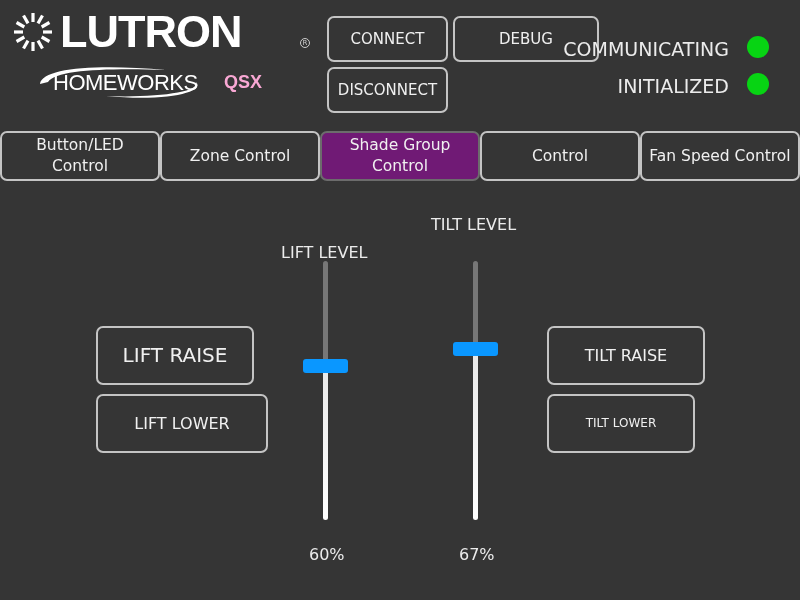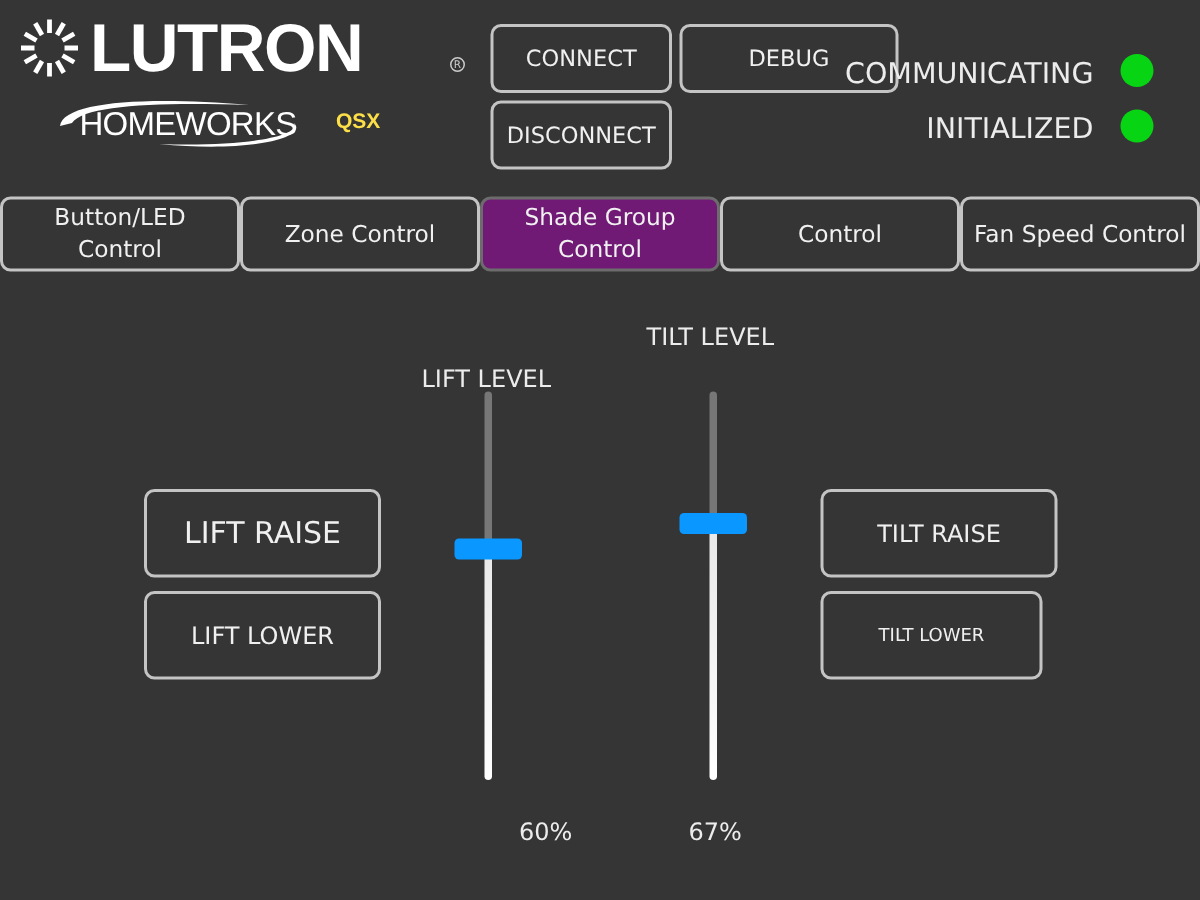--- a/index.html
+++ b/index.html
@@ -16,21 +16,21 @@
   .track-top { position:absolute; width:5px; background:#777; border-radius:3px; }
   .track-bot { position:absolute; width:5px; background:linear-gradient(#e8e8e8,#ffffff); border-radius:3px; }
   .handle { position:absolute; width:45px; height:14px; background:#0a97ff; border-radius:3px; }
   .logo-lutron { position:absolute; left:60px; top:6px; font-family:"Liberation Sans", sans-serif;
                  font-weight:bold; font-size:45px; color:#fff; letter-spacing:-1px; }
   .reg { position:absolute; left:300px; top:38px; font-size:7px; color:#ccc;
          border:1px solid #ccc; border-radius:50%; width:8px; height:8px; line-height:8px; text-align:center; }
   .hw { position:absolute; left:53px; top:70px; font-family:"Liberation Sans", sans-serif;
         font-size:22px; color:#fff; letter-spacing:-0.5px; }
   .qsx { position:absolute; left:224px; top:72px; font-family:"Liberation Sans", sans-serif;
-         font-weight:bold; font-size:14px; color:#fde047; }
+         font-weight:bold; font-size:18px; color:#f9a8d4; }
 </style>
 </head>
 <body>
 
 <div>
   <svg class="abs" style="left:12px;top:11px" width="42" height="42" viewBox="-21 -21 42 42">
     <g stroke="#fff" stroke-width="3.2" stroke-linecap="butt">
       <line x1="0" y1="-10" x2="0" y2="-19" transform="rotate(0)"></line>
       <line x1="0" y1="-10" x2="0" y2="-19" transform="rotate(30)"></line>
       <line x1="0" y1="-10" x2="0" y2="-19" transform="rotate(60)"></line>
@@ -106,27 +106,27 @@
   <div class="track-bot" style="left:323px;top:365px;height:155px;"></div>
   <div class="handle" style="left:303px;top:359px;"></div>
 </div>
 
 <div>
   <div class="track-top" style="left:473px;top:261px;height:88px;"></div>
   <div class="track-bot" style="left:473px;top:349px;height:171px;"></div>
   <div class="handle" style="left:453px;top:342px;"></div>
 </div>
 
-<div class="label" style="left:309px;top:545px;font-size:16px;margin-left:37px;">60%</div>
+<div class="label" style="left:309px;top:545px;font-size:16px;">60%</div>
 <div class="label" style="left:459px;top:545px;font-size:16px;">67%</div>
 
 <div class="btn" style="left:96px;top:326px;width:158px;height:59px;font-size:20px;">
   <span>LIFT RAISE</span>
 </div>
-<div class="btn" style="left:96px;top:394px;width:158px;height:59px;font-size:16px;">
+<div class="btn" style="left:96px;top:394px;width:172px;height:59px;font-size:16px;">
   <span>LIFT LOWER</span>
 </div>
 
 <div class="btn" style="left:547px;top:326px;width:158px;height:59px;font-size:16px;">
   <span>TILT RAISE</span>
 </div>
 <div class="btn" style="left:547px;top:394px;width:148px;height:59px;font-size:12px;">
   <span>TILT LOWER</span>
 </div>
 

